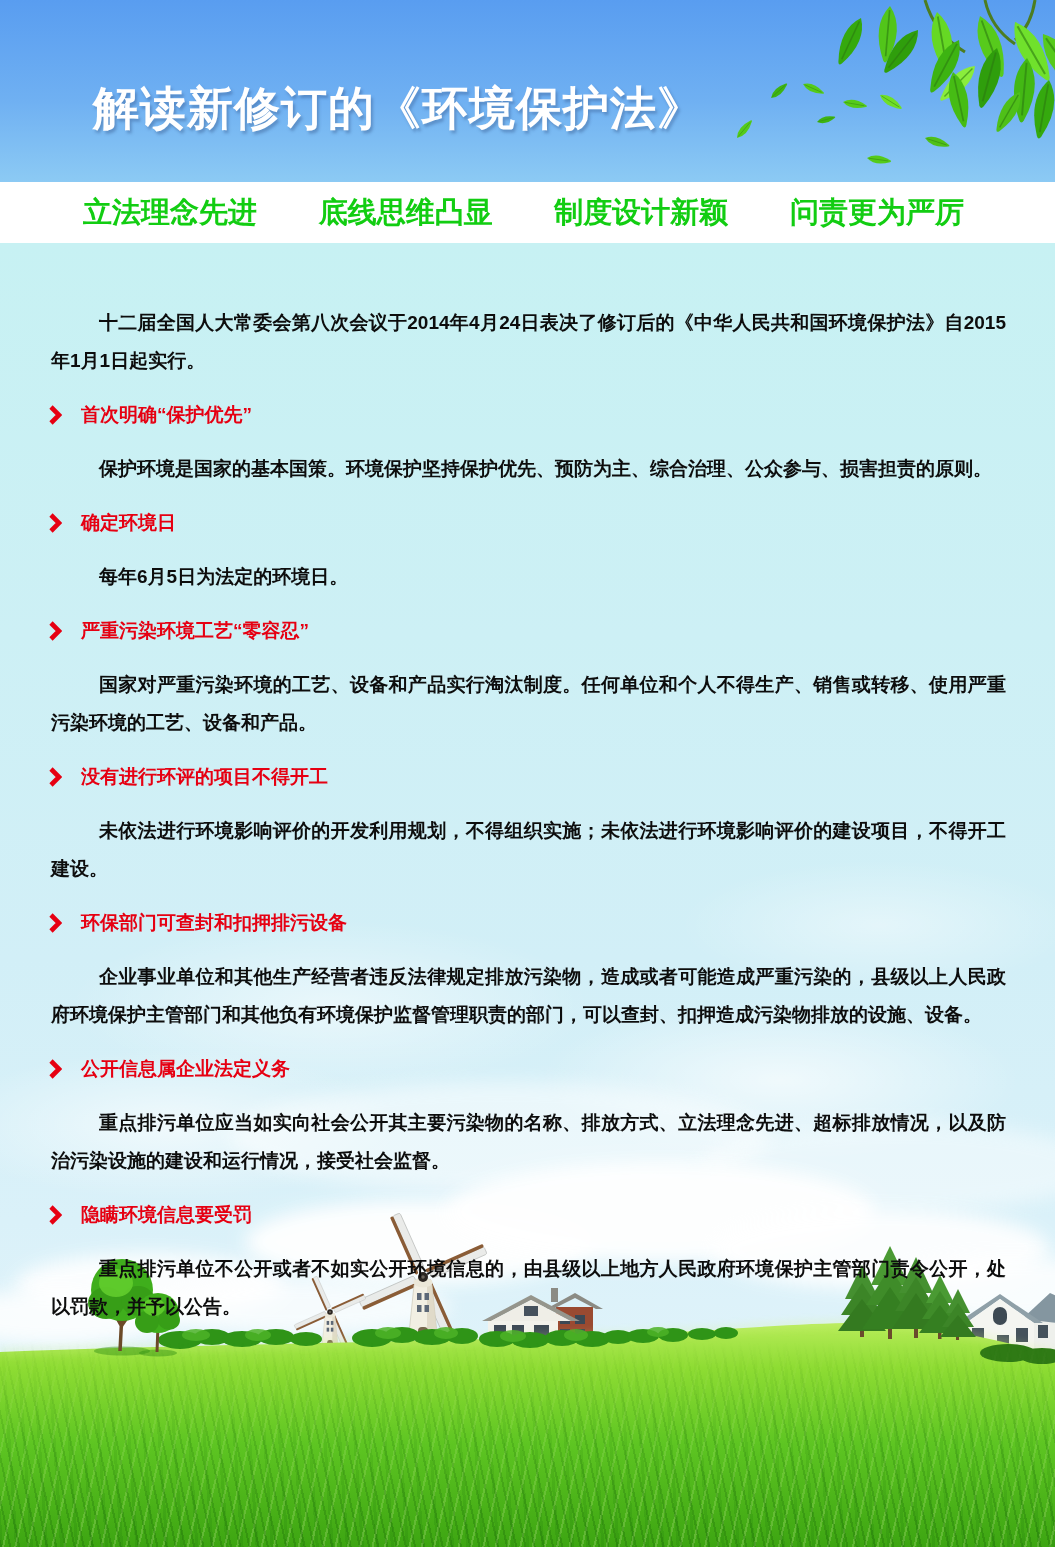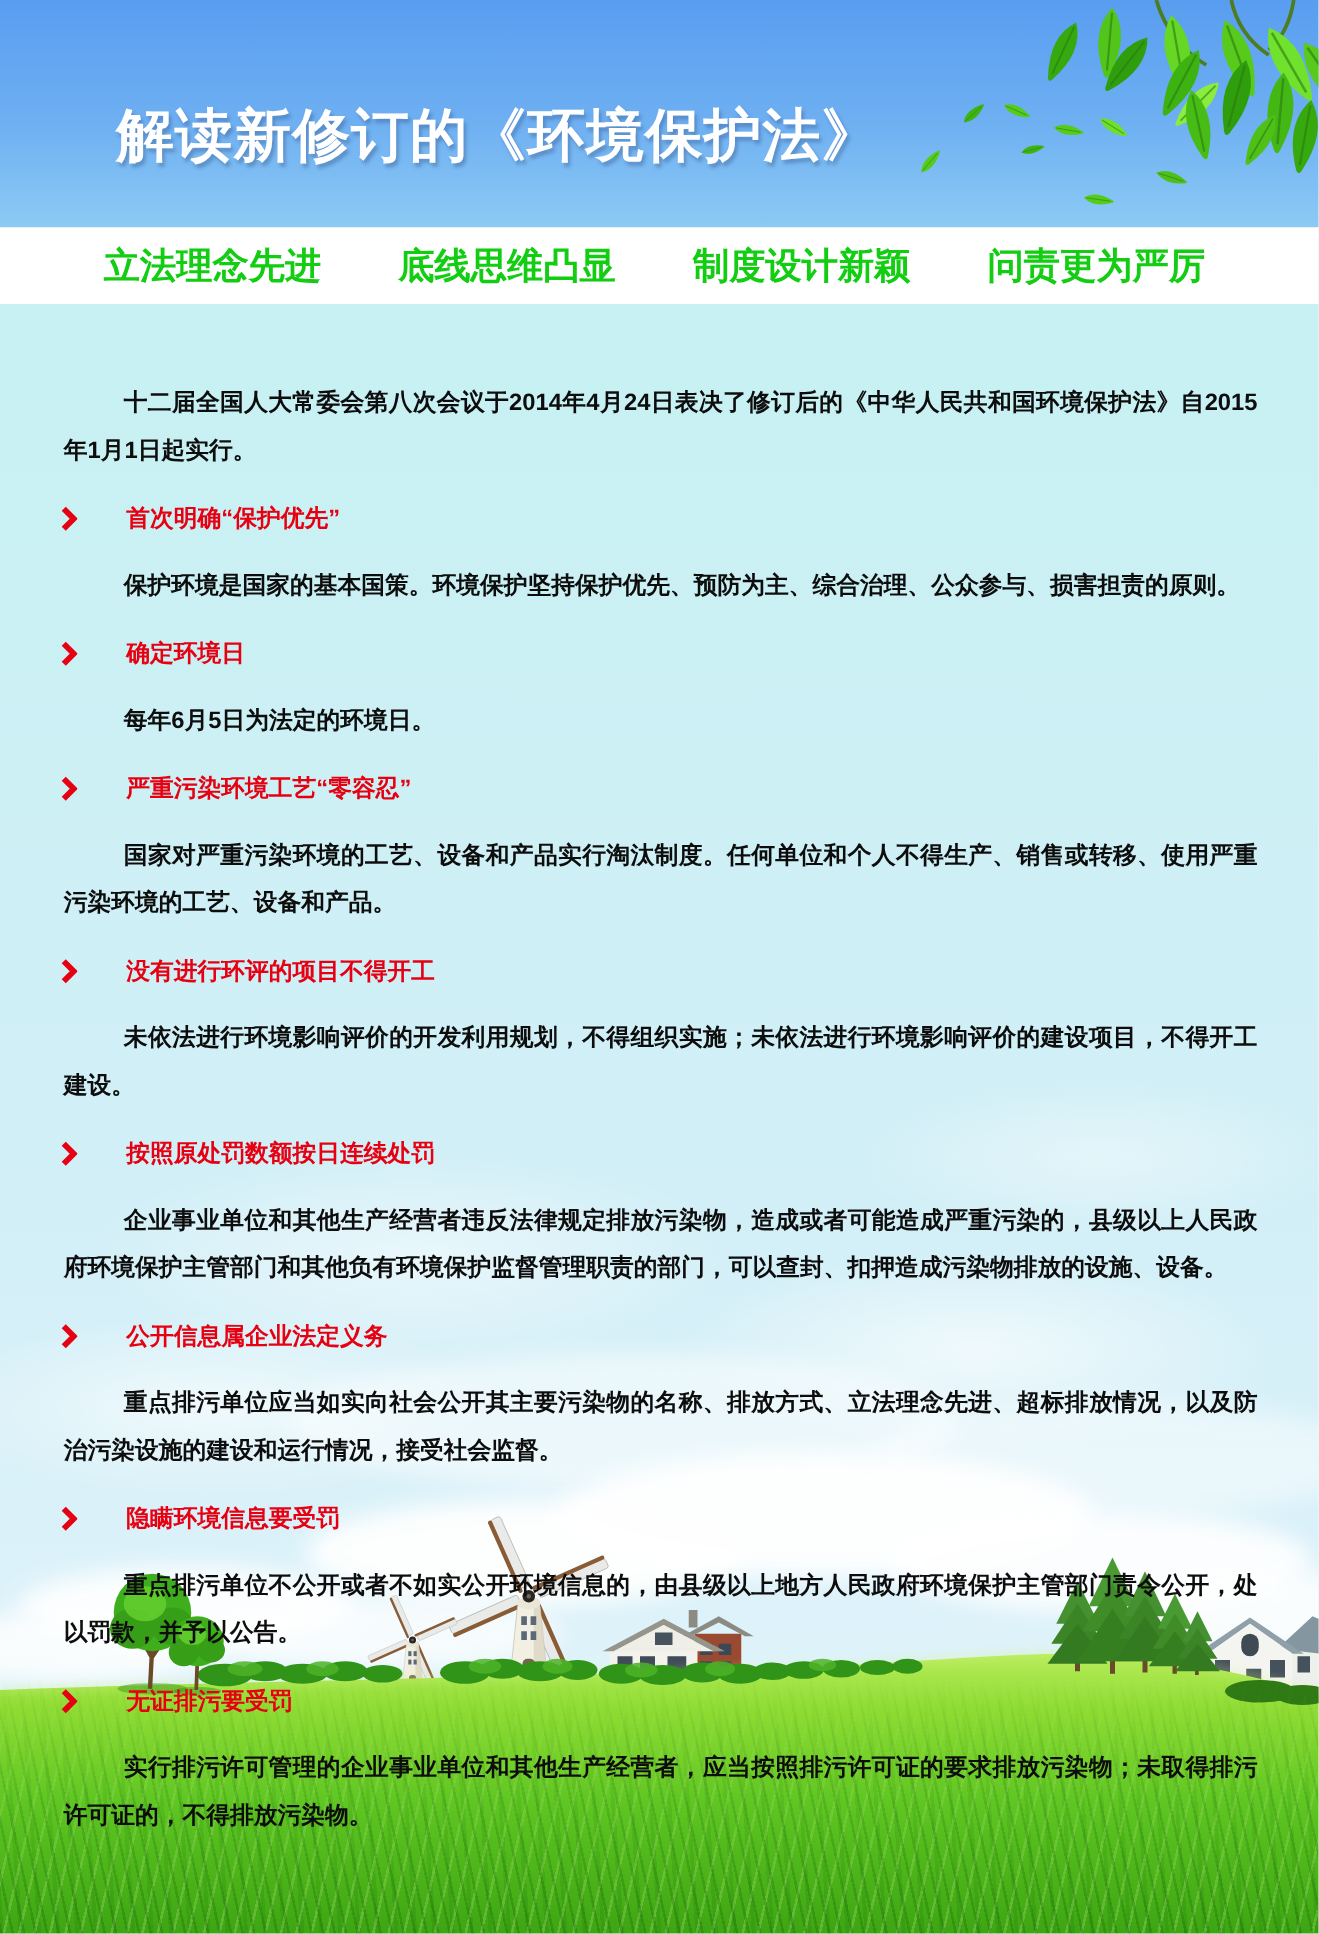--- a/index.html
+++ b/index.html
@@ -31,21 +31,21 @@
   }
   .slogan{font-size:29px;font-weight:700;color:#12cd12;white-space:nowrap;}
   
   .content{
     position:absolute;left:0;top:243px;width:1055px;z-index:4;
     box-sizing:border-box;padding:45px 33px 0 35px;
     color:#0d0d0d;font-size:19px;font-weight:700;
   }
   .content p{margin:16px;line-height:38px;text-align:justify;}
   .intro,.sec-body{text-indent:48px;}
-  .sec-head{display:flex;align-items:center;height:38px;padding-left:13px;gap:20px;}
+  .sec-head{display:flex;align-items:center;height:38px;padding-left:13px;}
   .chev{flex:0 0 auto;margin-right:19px;display:block;}
   .sec-title{font-size:19px;font-weight:700;color:#e60012;white-space:nowrap;}
   
   .landscape{position:absolute;left:0;top:1187px;width:1055px;height:360px;z-index:1;}
   .landscape svg{overflow:visible;display:block;}
   .grass-texture{
     position:absolute;left:0;bottom:0;width:1055px;height:205px;z-index:2;
     background:
       repeating-linear-gradient(78deg,rgba(20,95,6,.28) 0 2px,transparent 2px 9px),
       repeating-linear-gradient(103deg,rgba(240,255,190,.20) 0 2px,transparent 2px 12px),
@@ -333,21 +333,21 @@
         <span class="sec-title">没有进行环评的项目不得开工</span>
       </div>
       <p class="sec-body">未依法进行环境影响评价的开发利用规划，不得组织实施；未依法进行环境影响评价的建设项目，不得开工建设。</p>
     </section>
 
     <section>
       <div class="sec-head">
         <svg class="chev" width="14" height="20" viewBox="0 0 14 20">
             <path d="M3,2 L11,10 L3,18" fill="none" stroke="#e60012" stroke-width="4.6"></path>
           </svg>
-        <span class="sec-title">按照原处罚数额按日连续处罚</span>
+        <span class="sec-title">环保部门可查封和扣押排污设备</span>
       </div>
       <p class="sec-body">企业事业单位和其他生产经营者违反法律规定排放污染物，造成或者可能造成严重污染的，县级以上人民政府环境保护主管部门和其他负有环境保护监督管理职责的部门，可以查封、扣押造成污染物排放的设施、设备。</p>
     </section>
 
     <section>
       <div class="sec-head">
         <svg class="chev" width="14" height="20" viewBox="0 0 14 20">
             <path d="M3,2 L11,10 L3,18" fill="none" stroke="#e60012" stroke-width="4.6"></path>
           </svg>
         <span class="sec-title">公开信息属企业法定义务</span>
@@ -358,24 +358,15 @@
     <section>
       <div class="sec-head">
         <svg class="chev" width="14" height="20" viewBox="0 0 14 20">
             <path d="M3,2 L11,10 L3,18" fill="none" stroke="#e60012" stroke-width="4.6"></path>
           </svg>
         <span class="sec-title">隐瞒环境信息要受罚</span>
       </div>
       <p class="sec-body">重点排污单位不公开或者不如实公开环境信息的，由县级以上地方人民政府环境保护主管部门责令公开，处以罚款，并予以公告。</p>
     </section>
 
-    <section>
-      <div class="sec-head">
-        <svg class="chev" width="14" height="20" viewBox="0 0 14 20">
-            <path d="M3,2 L11,10 L3,18" fill="none" stroke="#e60012" stroke-width="4.6"></path>
-          </svg>
-        <span class="sec-title">无证排污要受罚</span>
-      </div>
-      <p class="sec-body">实行排污许可管理的企业事业单位和其他生产经营者，应当按照排污许可证的要求排放污染物；未取得排污许可证的，不得排放污染物。</p>
-    </section>
   </main>
 
 </div>
 
 </body></html>

